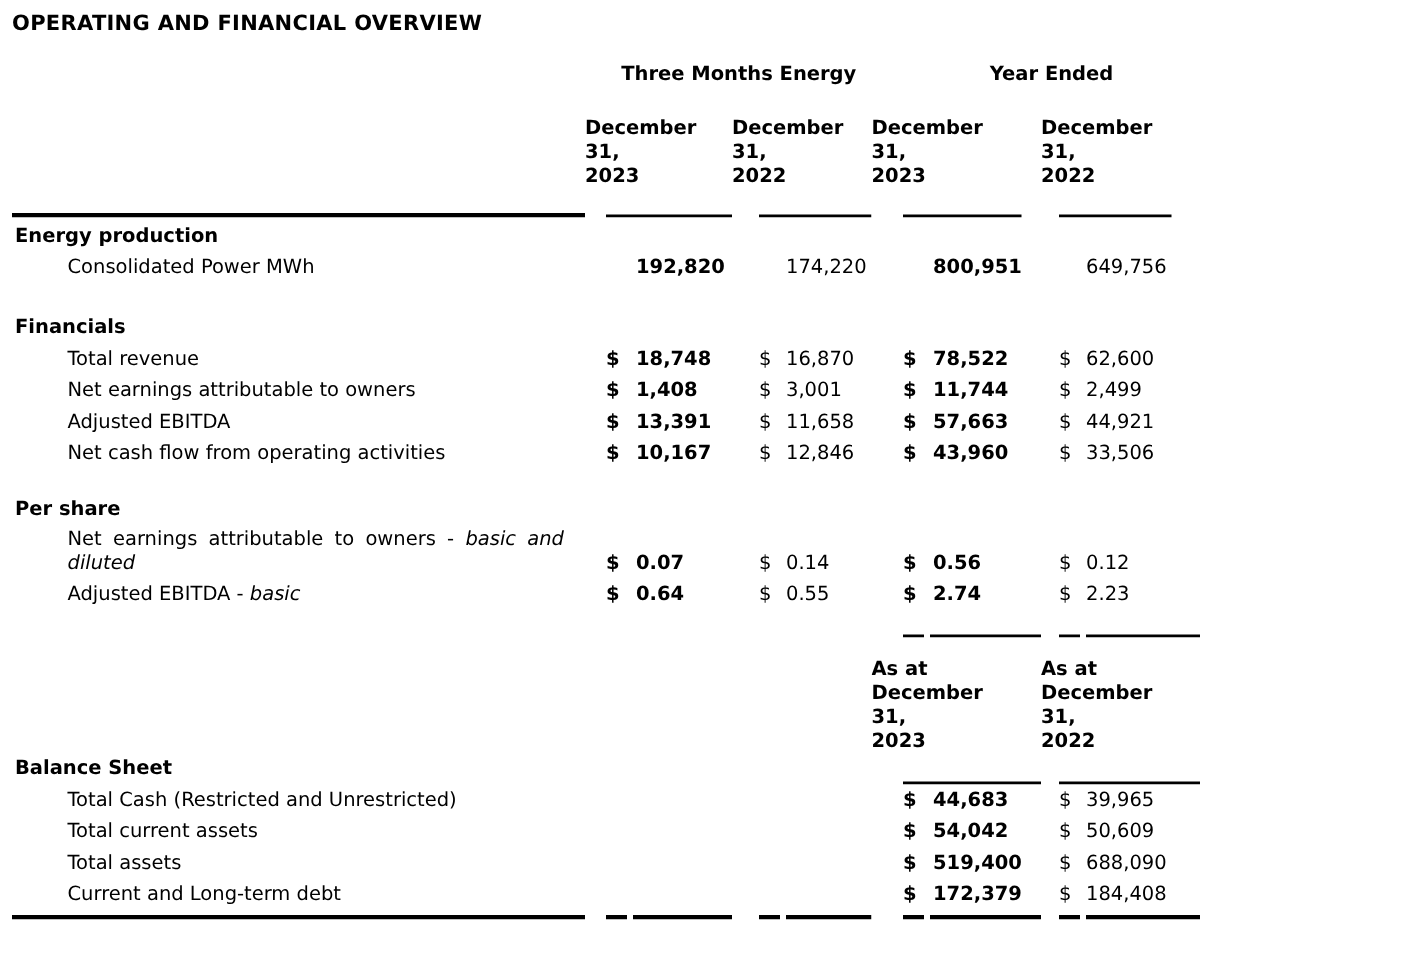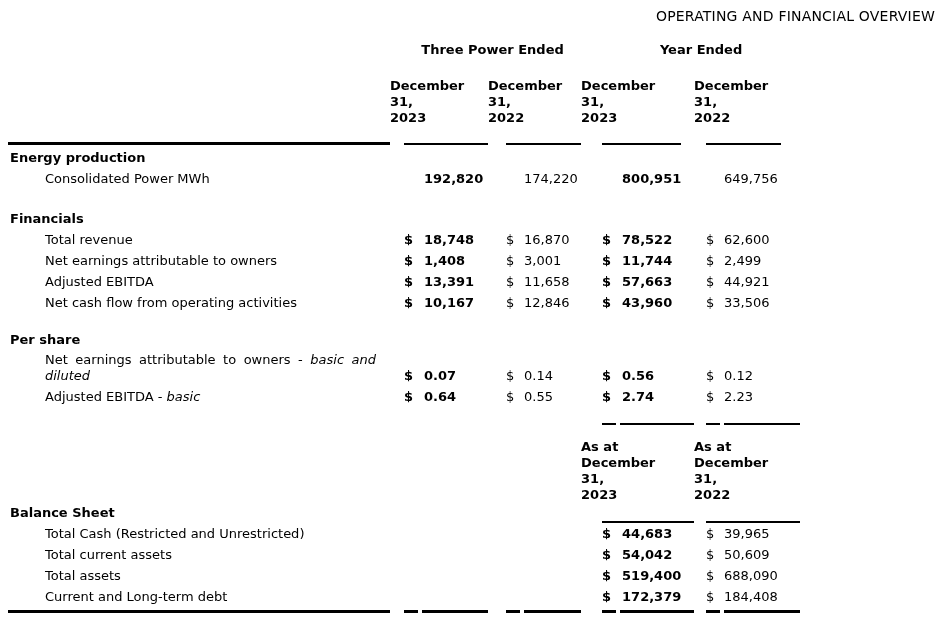--- a/index.html
+++ b/index.html
@@ -1,18 +1,18 @@
 <!DOCTYPE html>
 <html><head>
 <meta charset="utf-8">
 <style>
   html,body{margin:0;padding:0;background:#fff;}
   body{width:935px;height:643px;overflow:hidden;color:#000;
        font-family:"DejaVu Sans","Liberation Sans",sans-serif;font-size:13px;}
-  .title{font-weight:normal;font-size:14px;line-height:16px;padding:8px 0 0 8px;letter-spacing:.2px;text-align:right;}
+  .title{font-weight:bold;font-size:14px;line-height:16px;padding:8px 0 0 8px;letter-spacing:.2px;}
   table{border-collapse:collapse;table-layout:fixed;width:935px;margin-top:17px;}
   td{padding:0;vertical-align:bottom;line-height:16px;overflow:hidden;}
   .h17{height:17px}.h20{height:20px}.h48{height:48px}.h23{height:23px}.h21{height:21px}
   .h19{height:19px}.h18{height:18px}.h36{height:36px}.h80{height:80px}.h6{height:6px}
   .ghdr{font-weight:bold;text-align:center;}
   .chdr{font-weight:bold;text-align:left;white-space:pre-line;padding-bottom:2px;}
   .sec{font-weight:bold;padding-left:10px;padding-bottom:2px;}
   .rowlbl{padding-left:45px;padding-bottom:2px;}
   .just{text-align:justify;padding-right:14px;}
   .cur{text-align:left;padding-bottom:2px;}
@@ -48,21 +48,21 @@
       <col style="width:41px">
     <col style="width:72px">
       <col style="width:30px">
       <col style="width:76px">
     <col style="width:135px">
   </colgroup>
 
   <tbody>
       <tr class="h17">
     <td></td>
-    <td colspan="4" class="ghdr g1">Three Power Ended</td>
+    <td colspan="4" class="ghdr g1">Three Months Energy</td>
     <td colspan="4" class="ghdr g3">Year Ended</td>
     <td></td>
   </tr>
 
   <tr class="h20">
         <td colspan="10"></td>
       </tr>
 
   <tr class="h48">
     <td></td>

